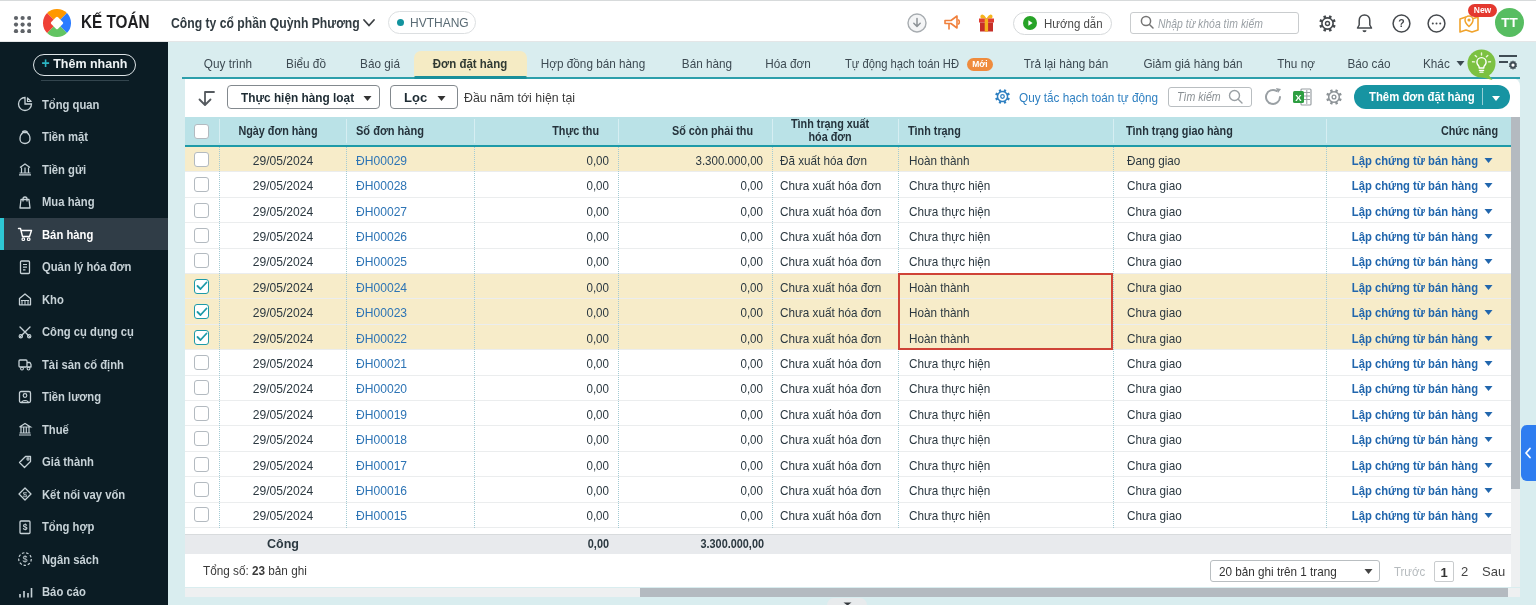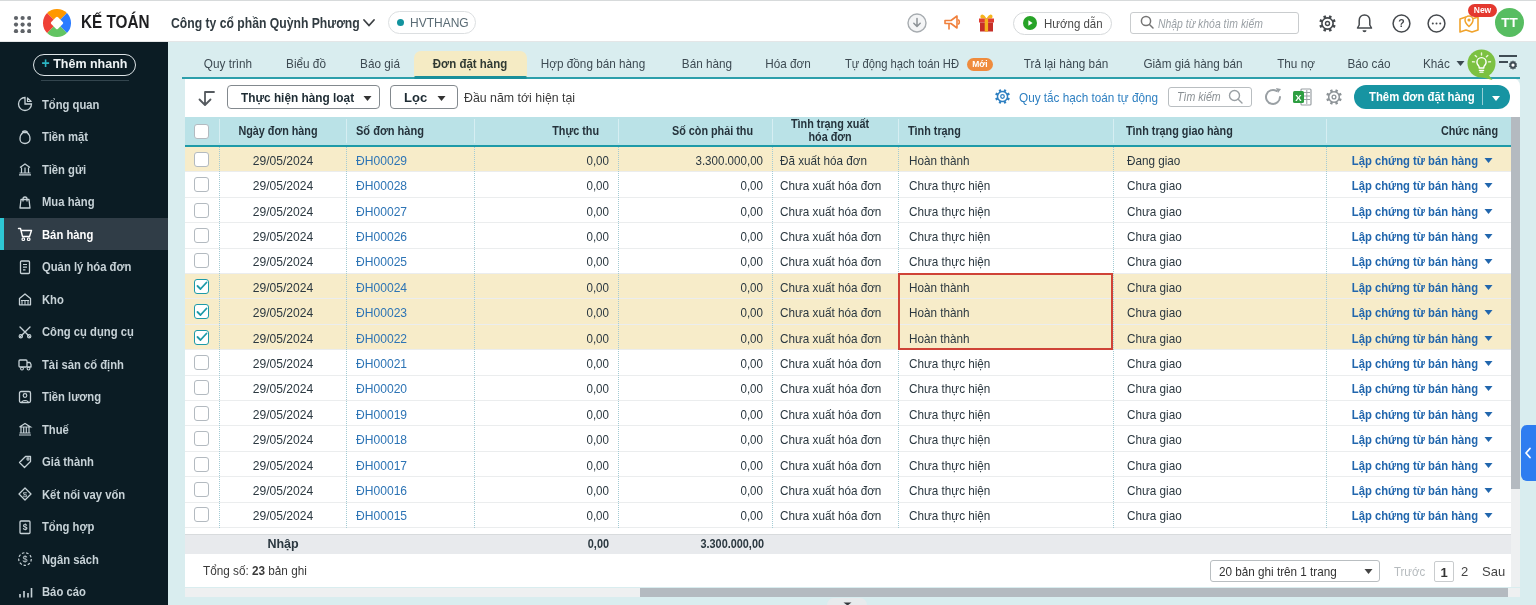--- a/index.html
+++ b/index.html
@@ -509,21 +509,21 @@
       </svg></div>
 <div class="ab" style="left:218.5px;top:147px;width:1px;height:381px;border-left:1px dotted #a3cbd4;"></div>
 <div class="ab" style="left:346.3px;top:147px;width:1px;height:381px;border-left:1px dotted #a3cbd4;"></div>
 <div class="ab" style="left:474.2px;top:147px;width:1px;height:381px;border-left:1px dotted #a3cbd4;"></div>
 <div class="ab" style="left:617.7px;top:147px;width:1px;height:381px;border-left:1px dotted #a3cbd4;"></div>
 <div class="ab" style="left:772px;top:147px;width:1px;height:381px;border-left:1px dotted #a3cbd4;"></div>
 <div class="ab" style="left:897.5px;top:147px;width:1px;height:381px;border-left:1px dotted #a3cbd4;"></div>
 <div class="ab" style="left:1113px;top:147px;width:1px;height:381px;border-left:1px dotted #a3cbd4;"></div>
 <div class="ab" style="left:1326px;top:147px;width:1px;height:381px;border-left:1px dotted #a3cbd4;"></div>
 <div class="ab" style="left:185px;top:533.5px;width:1327px;height:20px;background:#e8eaed;border-top:1px solid #d8dbdd;"></div>
-<div class="cell" style="left:283px;top:537px;transform:translateX(-50%);font-weight:bold;font-size:12.5px;">Nhập</div>
+<div class="cell" style="left:283px;top:537px;transform:translateX(-50%);font-weight:bold;font-size:12.5px;">Công</div>
 <div class="cell" style="left:608.5px;top:537px;transform-origin:100% 50%;transform:translateX(-100%) scaleX(.87);font-weight:bold;font-size:12.5px;">0,00</div>
 <div class="cell" style="left:764px;top:537px;transform-origin:100% 50%;transform:translateX(-100%) scaleX(.87);font-weight:bold;font-size:12.5px;">3.300.000,00</div>
 <div class="cell" style="left:203px;top:563px;font-size:13.5px;color:#3a3a3a;transform-origin:0 50%;transform:scaleX(.87);">Tổng số: <b>23</b> bản ghi</div>
 <div class="ab" style="left:1210px;top:560px;width:170px;height:22px;border:1px solid #b9bec1;border-radius:3px;background:#fff;"></div>
 <div class="cell" style="left:1219px;top:564px;font-size:13px;color:#333;transform-origin:0 50%;transform:scaleX(.9);">20 bản ghi trên 1 trang</div>
 <div class="ab" style="left:1364px;top:568px;line-height:0;"><svg width="9" height="7" viewBox="0 0 9 7">
         <path d="M0.5,1 L4.5,6 L8.5,1 Z" fill="#444"></path>
       </svg></div>
 <div class="cell" style="left:1394px;top:564px;font-size:13px;color:#b6bbbe;transform-origin:0 50%;transform:scaleX(.88);">Trước</div>
 <div class="ab" style="left:1434px;top:560.5px;width:20px;height:21px;border:1px solid #c9ccce;border-radius:2px;background:#fff;text-align:center;line-height:21px;font-size:13px;font-weight:bold;color:#333;">1</div>

